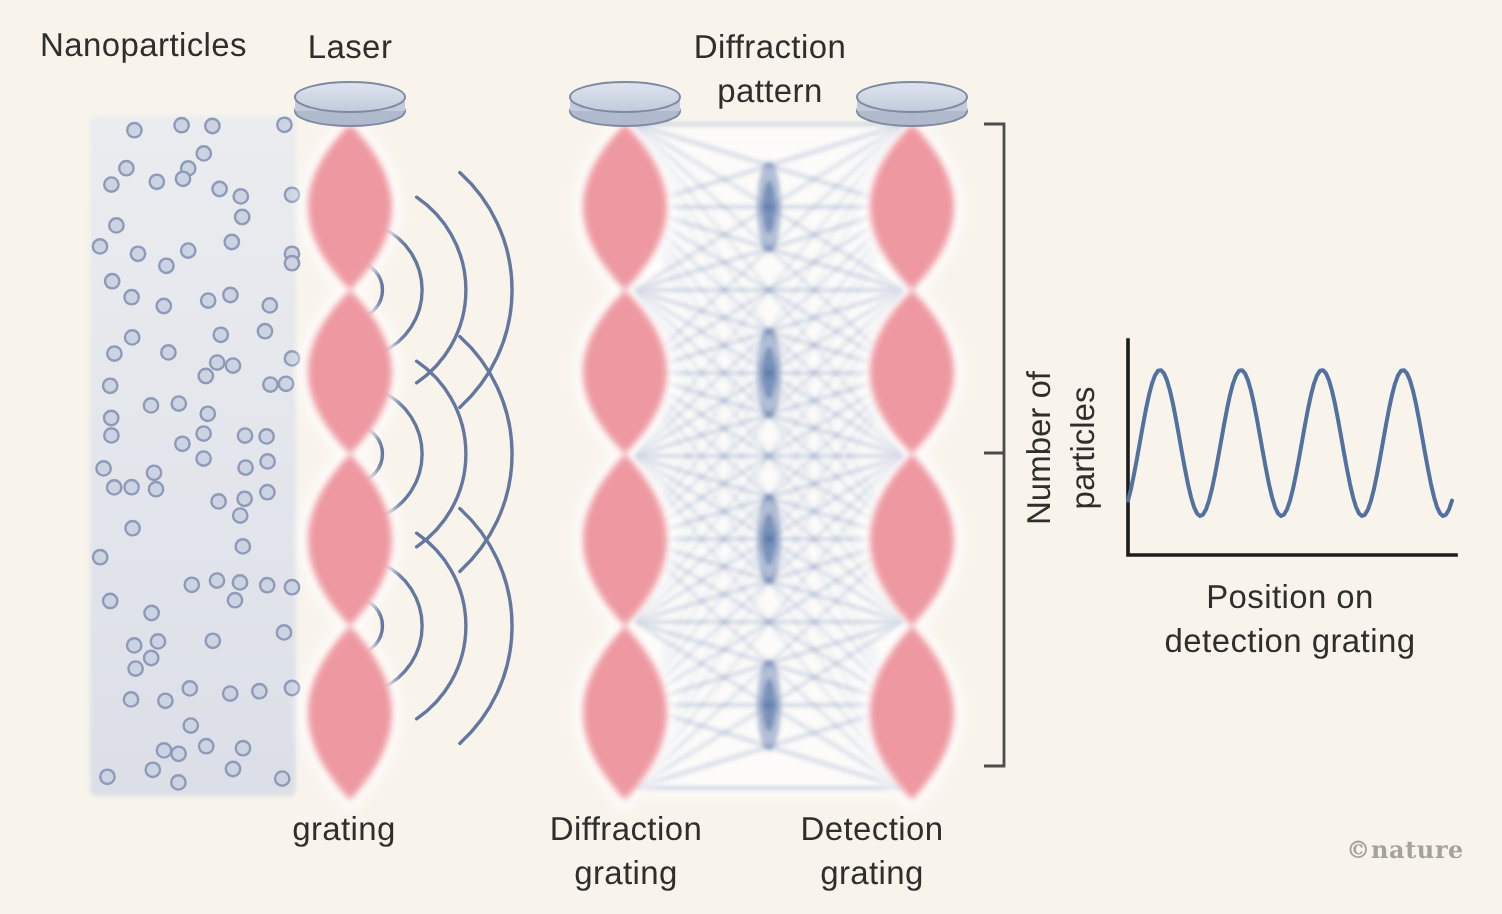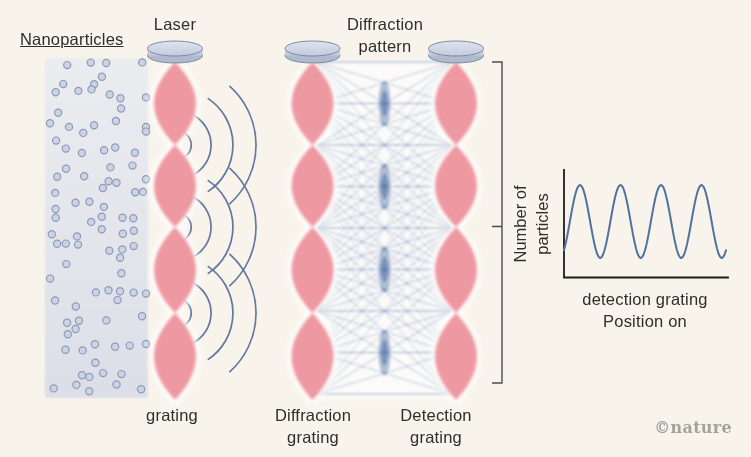--- a/index.html
+++ b/index.html
@@ -19,21 +19,21 @@
   }
   .center{text-align:center;}
   #ylabel-rot{
     position:absolute;left:471px;top:202px;width:120px;height:44px;
     transform:rotate(-90deg);
     font-size:16.5px;line-height:22px;color:#2f2e2c;text-align:center;
   }
   #watermark{
     position:absolute;left:620px;top:418px;width:112px;
     text-align:right;
-    font-family:"DejaVu Serif", serif;font-weight:700;font-size:16px;
+    font-family:"DejaVu Serif", serif;font-weight:700;font-size:12px;
     color:#a3a39c;letter-spacing:.3px;
   }
 </style>
 </head>
 <body>
 
 <div id="stage">
 
   <svg id="diagram-svg" width="751" height="457" viewBox="0 0 751 457">
     <defs>
@@ -282,21 +282,21 @@
           <ellipse cx="456" cy="48.5" rx="27.5" ry="7.5" fill="url(#lensGrad)" stroke="#7e89a4" stroke-width="1"></ellipse>
         </g>
       </g>
 
     <path d="M 492 62 H 502 V 383 H 492 M 502 226.5 H 492" fill="none" stroke="#4c4c4c" stroke-width="1.4"></path>
 
     <path d="M 564 170 L 564 277.5 L 728 277.5" fill="none" stroke="#1d1d1b" stroke-width="1.8" stroke-linecap="square"></path>
     <path id="sine" fill="none" stroke-width="2" stroke-linejoin="round" stroke-linecap="round" d="M 564.0 250.3 L 565.5 244.4 L 567.0 237.2 L 568.5 229.2 L 570.0 220.8 L 571.5 212.4 L 573.0 204.5 L 574.5 197.5 L 576.0 191.8 L 577.5 187.7 L 579.0 185.4 L 580.5 185.1 L 582.0 186.7 L 583.5 190.2 L 585.0 195.4 L 586.5 202.0 L 588.0 209.7 L 589.5 218.0 L 591.0 226.4 L 592.5 234.6 L 594.0 242.1 L 595.5 248.5 L 597.0 253.5 L 598.5 256.7 L 600.0 258.0 L 601.5 257.3 L 603.0 254.7 L 604.5 250.3 L 606.0 244.4 L 607.5 237.2 L 609.0 229.2 L 610.5 220.8 L 612.0 212.4 L 613.5 204.5 L 615.0 197.5 L 616.5 191.8 L 618.0 187.7 L 619.5 185.4 L 621.0 185.1 L 622.5 186.7 L 624.0 190.2 L 625.5 195.4 L 627.0 202.0 L 628.5 209.7 L 630.0 218.0 L 631.5 226.4 L 633.0 234.6 L 634.5 242.1 L 636.0 248.5 L 637.5 253.5 L 639.0 256.7 L 640.5 258.0 L 642.0 257.3 L 643.5 254.7 L 645.0 250.3 L 646.5 244.4 L 648.0 237.2 L 649.5 229.2 L 651.0 220.8 L 652.5 212.4 L 654.0 204.5 L 655.5 197.5 L 657.0 191.8 L 658.5 187.7 L 660.0 185.4 L 661.5 185.1 L 663.0 186.7 L 664.5 190.2 L 666.0 195.4 L 667.5 202.0 L 669.0 209.7 L 670.5 218.0 L 672.0 226.4 L 673.5 234.6 L 675.0 242.1 L 676.5 248.5 L 678.0 253.5 L 679.5 256.7 L 681.0 258.0 L 682.5 257.3 L 684.0 254.7 L 685.5 250.3 L 687.0 244.4 L 688.5 237.2 L 690.0 229.2 L 691.5 220.8 L 693.0 212.4 L 694.5 204.5 L 696.0 197.5 L 697.5 191.8 L 699.0 187.7 L 700.5 185.4 L 702.0 185.1 L 703.5 186.7 L 705.0 190.2 L 706.5 195.4 L 708.0 202.0 L 709.5 209.7 L 711.0 218.0 L 712.5 226.4 L 714.0 234.6 L 715.5 242.1 L 717.0 248.5 L 718.5 253.5 L 720.0 256.7 L 721.5 258.0 L 723.0 257.3 L 724.5 254.7 L 726.0 250.3" stroke="#52719f"></path>
   </svg>
 
-  <div class="lbl" style="left:20px;top:28px;text-decoration:underline;">Nanoparticles</div>
+  <div class="lbl" style="left:20px;top:12px;">Nanoparticles</div>
 
   <div class="lbl center" style="left:135px;top:13px;width:80px;">Laser</div>
 
   <div class="lbl center" style="left:325px;top:13px;width:120px;">
     <div>Diffraction</div>
     <div>pattern</div>
   </div>
 
   <div class="lbl center" style="left:112px;top:404px;width:120px;">
     <div>grating</div>
@@ -311,18 +311,18 @@
     <div>Detection</div>
     <div>grating</div>
   </div>
 
   <div id="ylabel-rot">
     <div>Number of</div>
     <div>particles</div>
   </div>
 
   <div class="lbl center" style="left:555px;top:288px;width:180px;">
+    <div>Position on</div>
     <div>detection grating</div>
-    <div>Position on</div>
   </div>
 
   <div id="watermark">©nature</div>
 </div>
 
 </body></html>

